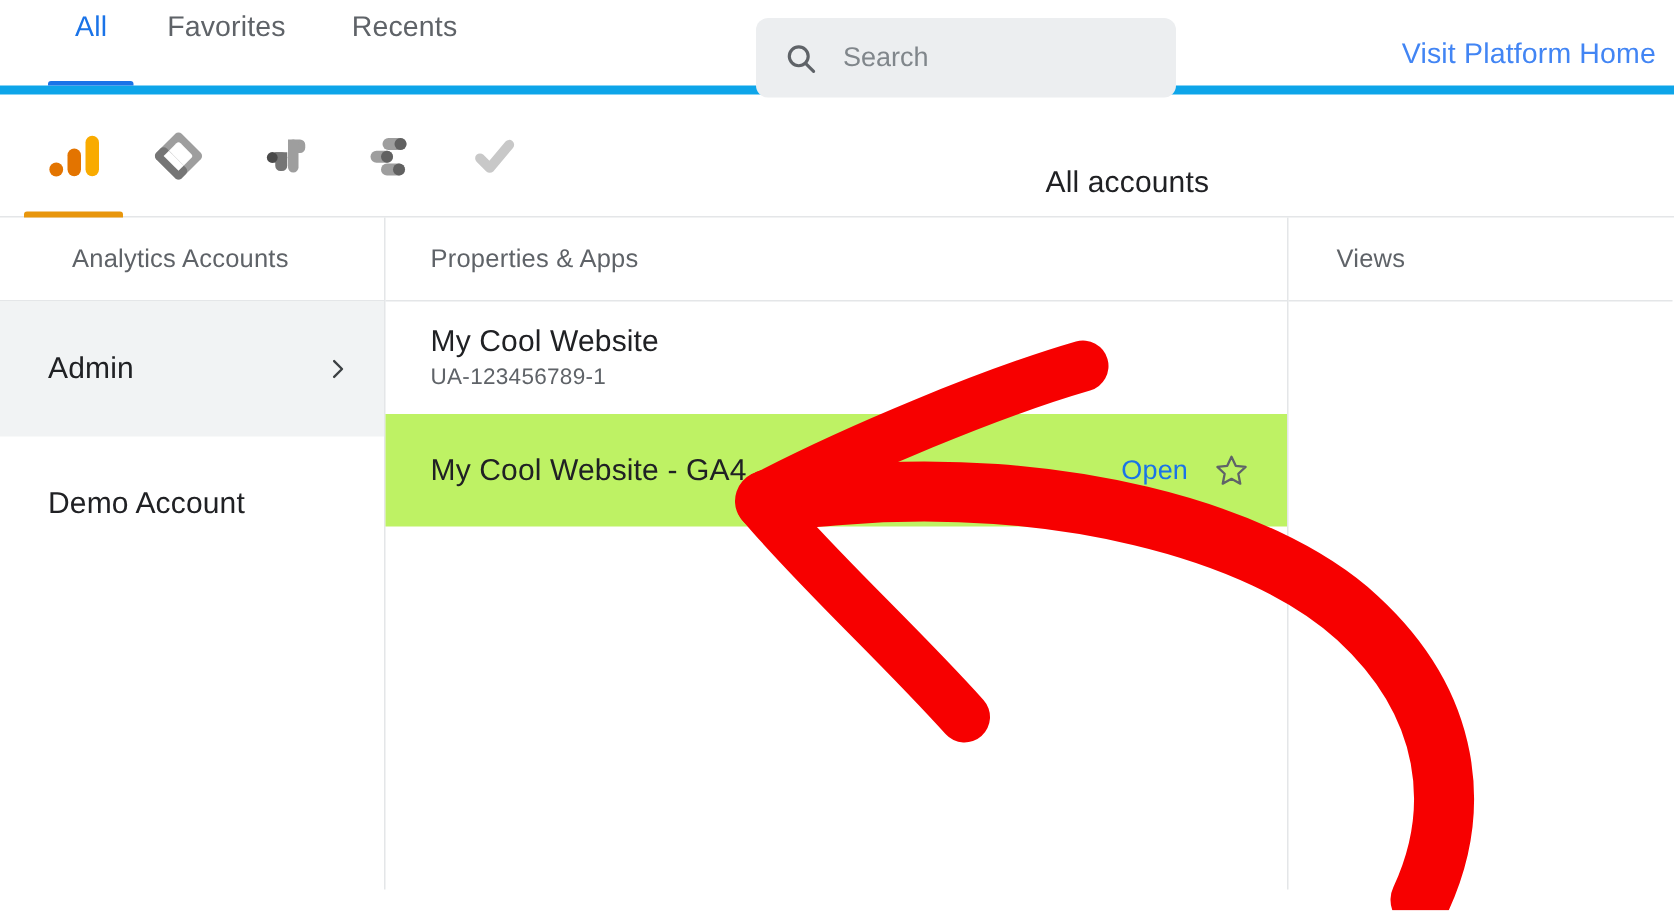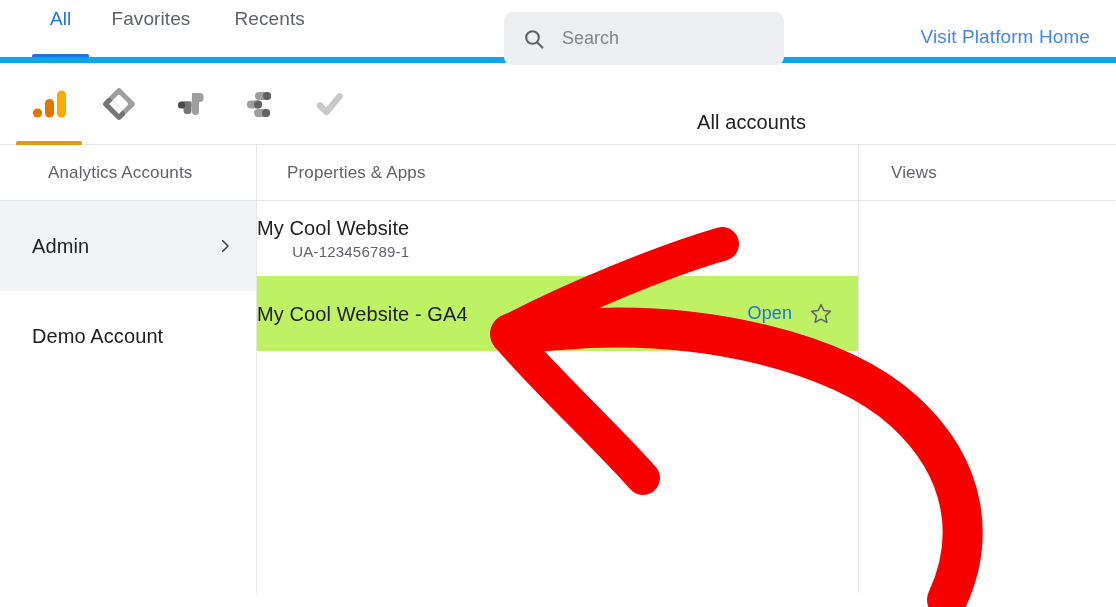--- a/index.html
+++ b/index.html
@@ -76,21 +76,21 @@
     background: transparent;
     font-family: "Liberation Sans", sans-serif;
     font-size: 18px;
     color: #3c4043;
     width: 100%;
   }
   .search-input::placeholder { color: #80868b; }
 
   .platform-link {
     position: absolute;
-    right: 26px;
+    right: 12px;
     top: 26px;
     font-size: 19px;
     color: #4285f4;
     cursor: pointer;
     letter-spacing: .1px;
     white-space: nowrap;
   }
 
   
   .productbar {
@@ -179,23 +179,23 @@
     transform: translateY(-50%);
     width: 18px; height: 18px;
   }
 
   
   .prop-row {
     position: relative;
     height: 75px;
     display: flex;
     align-items: center;
+    padding-left: 30px;
     padding-right: 24px;
     cursor: pointer;
-    text-align: right;
   }
   .prop-row.selected { background: #bef264; }
   .prop-text { display: flex; flex-direction: column; justify-content: center; }
   .prop-name {
     font-size: 20px;
     color: #202124;
     line-height: 26px;
     letter-spacing: .1px;
     white-space: nowrap;
   }

